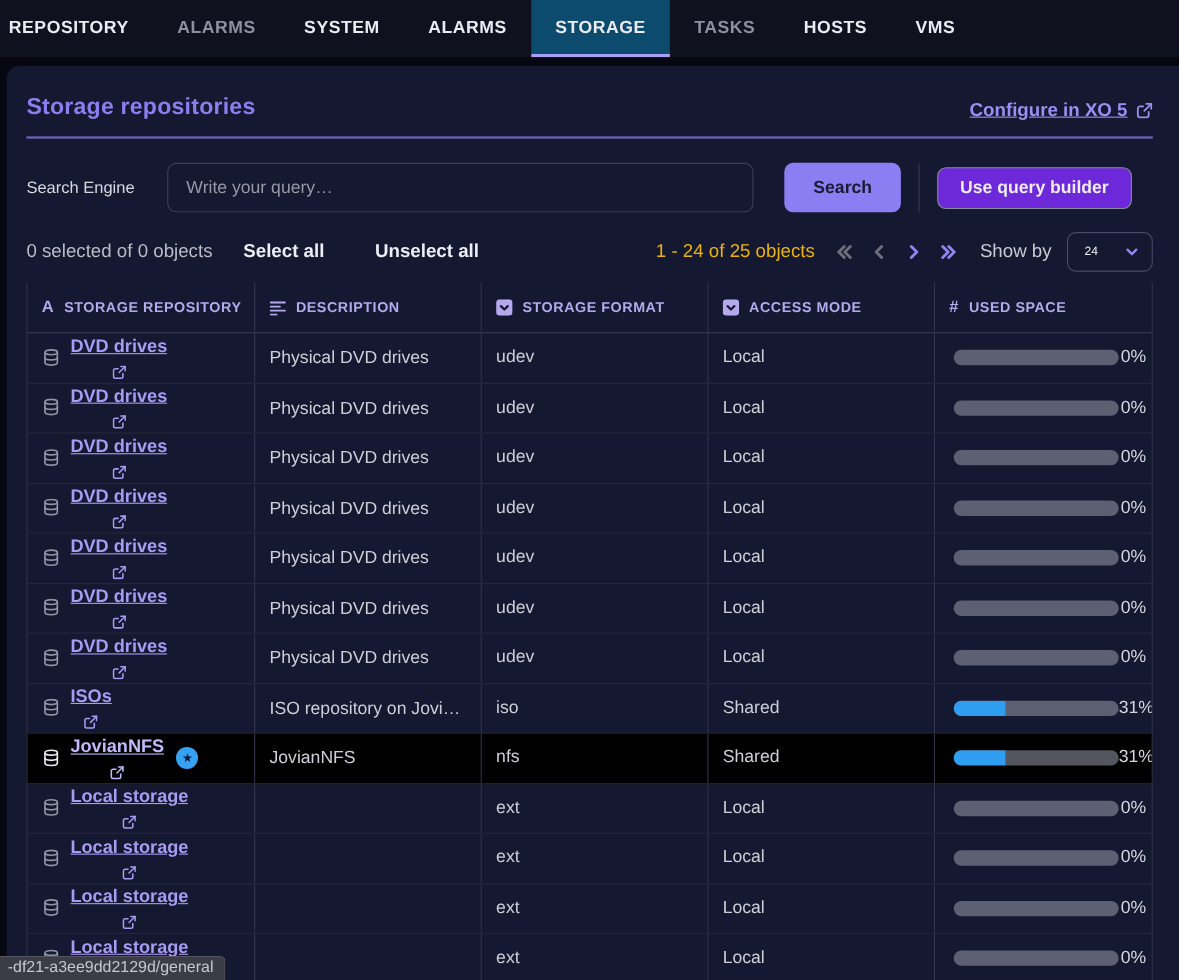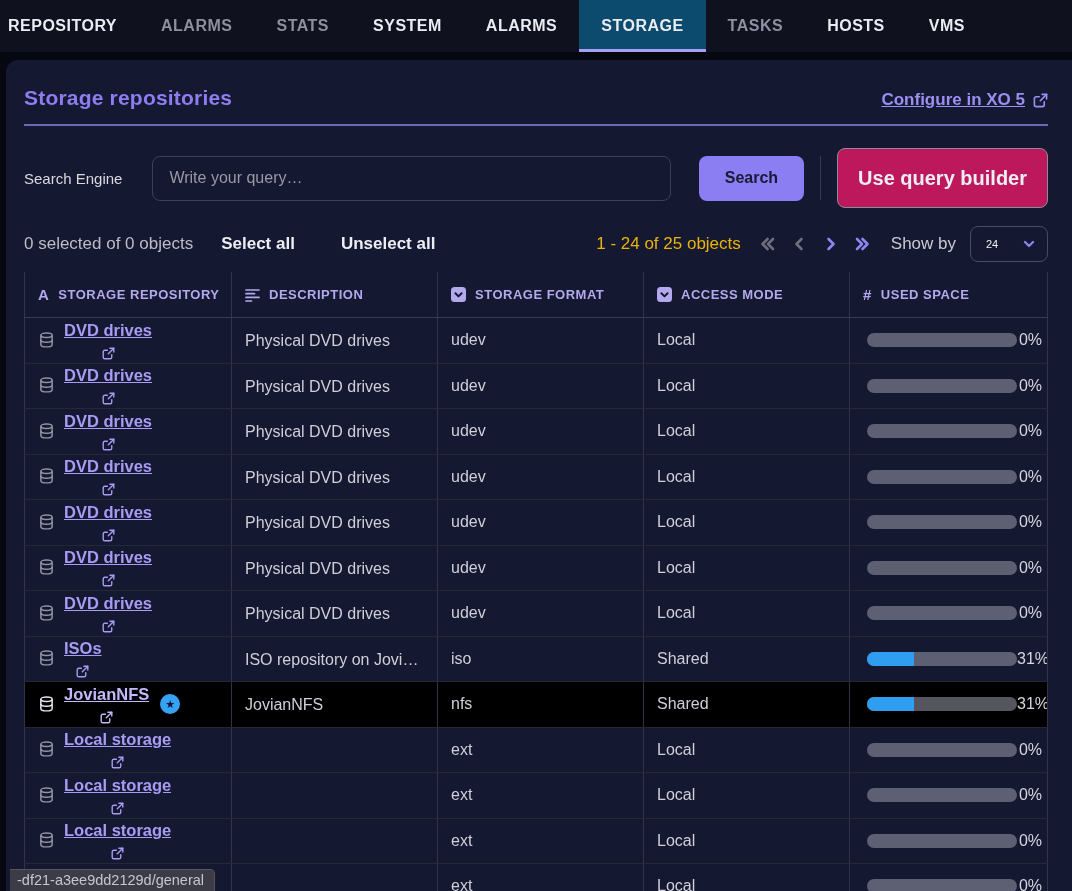--- a/index.html
+++ b/index.html
@@ -49,23 +49,23 @@
   }
   .search-input::placeholder { color:#9898a6; }
   .btn-search {
     margin-left:28px; height:45px; padding:0 26px;
     background:#8b7df2; color:#191a33;
     border:none; border-radius:8px; font-size:16px; font-weight:700;
     font-family:"Liberation Sans", sans-serif; cursor:pointer;
   }
   .vdivider { width:1px; height:44px; background:#3a3a50; margin:0 16px; }
   .btn-builder {
-    height:60px; padding:0 20px;
-    background:#be185d; color:#eceef4;
-    border:1px solid #8b8b9a; border-radius:8px; font-size:20px; font-weight:600;
+    height:38px; padding:0 20px;
+    background:#6d28d9; color:#eceef4;
+    border:1px solid #8b8b9a; border-radius:8px; font-size:16px; font-weight:600;
     font-family:"Liberation Sans", sans-serif; cursor:pointer; white-space:nowrap;
   }
 
   
   .control-row { display:flex; align-items:center; height:40px; margin-bottom:8px; font-size:17px; }
   .sel-summary { color:#bcbcc6; }
   .sel-action { color:#eceef4; font-weight:600; cursor:pointer; }
   .sel-action.a1 { margin-left:28px; }
   .sel-action.a2 { margin-left:46px; }
   .spacer { flex:1; }
@@ -125,42 +125,39 @@
   .bar {
     width:150px; height:14px; border-radius:7px;
     background:#5d5f73; overflow:hidden; flex:none;
   }
   .trow.selected .bar { background:#54555f; }
   .bar .fill { height:100%; background:#2f9ef0; }
   .pct { margin-left:auto; color:#d6d6de; font-size:16px; }
 
   
   .status-tooltip {
-    position:fixed; left:10px; bottom:0;
+    position:fixed; left:0; bottom:0;
     background:#3c3c46; color:#c6c6cf; font-size:14.5px;
     padding:2px 10px 3px 7px;
     border-top:1px solid #55555f; border-right:1px solid #55555f;
     border-top-right-radius:5px;
   }
 </style>
 </head>
 <body>
 
 <nav class="nav">
   <div class="nav-tab">
       <span class="nav-label">REPOSITORY</span>
     </div>
 
   <div class="nav-tab dim">
       <span class="nav-label">ALARMS</span>
     </div>
 
-  <div class="nav-tab dim">
-      <span class="nav-label">STATS</span>
-    </div>
 
   <div class="nav-tab">
       <span class="nav-label">SYSTEM</span>
     </div>
 
   <div class="nav-tab">
       <span class="nav-label">ALARMS</span>
     </div>
 
   <div class="nav-tab active">

